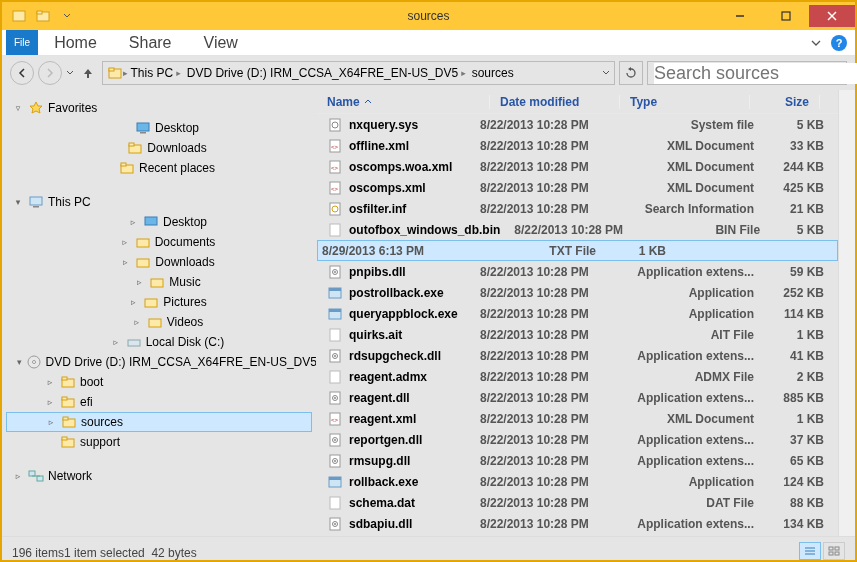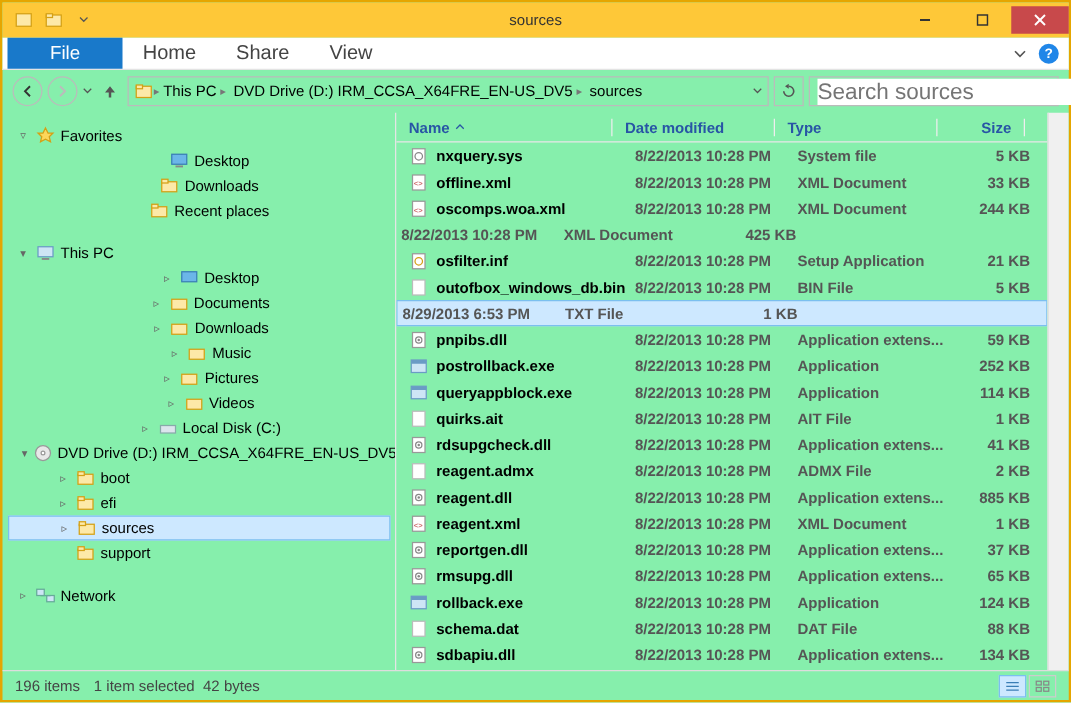--- a/index.html
+++ b/index.html
@@ -1,31 +1,31 @@
 <!DOCTYPE html>
 <html><head>
 <meta charset="utf-8">
 <style>
 * { margin: 0; padding: 0; box-sizing: border-box; font-family: "Segoe UI", Tahoma, sans-serif; }
 body { width: 857px; height: 562px; overflow: hidden; background: #fff; }
 
-.window { width: 857px; height: 562px; border: 2px solid #e5a600; display: flex; flex-direction: column; background: #86efac; }
+.window { width: 857px; height: 562px; border: 2px solid #e5a600; display: flex; flex-direction: column; background: #e5e5e5; }
 
 
 .titlebar { height: 28px; background: #fec838; display: flex; align-items: center; position: relative; }
 .qat { display: flex; align-items: center; gap: 2px; padding-left: 6px; }
 .qat-btn { width: 22px; height: 22px; display: flex; align-items: center; justify-content: center; }
 .title { position: absolute; left: 50%; transform: translateX(-50%); font-size: 12px; color: #333; }
 .win-controls { margin-left: auto; display: flex; }
 .win-btn { width: 46px; height: 22px; display: flex; align-items: center; justify-content: center; }
 .win-btn.close { background: #c8494b; color: #fff; }
 
 
 .ribbon-tabs { height: 26px; background: #fff; border-bottom: 1px solid #e3e3e3; display: flex; align-items: stretch; padding-left: 4px; }
-.file-tab { background: #1979ca; color: #fff; font-size: 15px; padding: 0 34px; display: flex; align-items: center; }
+.file-tab { background: #1979ca; color: #fff; font-size: 10px; padding: 0 8px; display: flex; align-items: center; }
 .ribbon-tab { font-size: 16px; padding: 0 16px; display: flex; align-items: center; color: #444; }
 .ribbon-right { margin-left: auto; display: flex; align-items: center; padding-right: 8px; gap: 10px; }
 .help-icn { width: 16px; height: 16px; background: #2086e8; border-radius: 50%; color: #fff; font-size: 11px; display: flex; align-items: center; justify-content: center; font-weight: bold; }
 
 
 .addr-row { height: 34px; display: flex; align-items: center; padding: 4px 8px; gap: 4px; }
 .nav-circle { width: 24px; height: 24px; border: 1px solid #bbb; border-radius: 50%; display: flex; align-items: center; justify-content: center; color: #888; font-size: 11px; }
 .nav-circle.enabled { color: #333; }
 .nav-up { width: 20px; height: 20px; display: flex; align-items: center; justify-content: center; color: #555; }
 .addr-bar { flex: 1; height: 24px; border: 1px solid #bbb; display: flex; align-items: center; padding: 0 4px; font-size: 12px; }
@@ -50,32 +50,32 @@
 
 
 .file-pane { flex: 1; display: flex; flex-direction: column; overflow: hidden; font-weight: bold; }
 .columns { display: flex; height: 24px; border-bottom: 1px solid #e8e8e8; font-size: 12px; color: #2855a5; align-items: center; }
 .col { padding: 0 10px; border-right: 1px solid #eee; }
 .col-name { flex: 1; display: flex; align-items: center; gap: 4px; }
 .col-date { width: 130px; }
 .col-type { width: 130px; }
 .col-size { width: 70px; text-align: right; }
 .file-rows { flex: 1; overflow-y: auto; }
-.file-row { display: flex; height: 21px; align-items: center; font-size: 12px; padding-left: 4px; }
+.file-row { display: flex; height: 21px; align-items: center; font-size: 12px; padding-left: 4px; gap: 14px; }
 .file-row.selected { background: #cde8ff; border: 1px solid #7bbfef; }
 .cell-name { flex: 1; display: flex; align-items: center; gap: 6px; padding-left: 6px; }
 .cell-date { width: 130px; color: #555; }
-.cell-type { width: 130px; color: #555; white-space: nowrap; overflow: hidden; text-overflow: ellipsis; }
+.cell-type { width: 130px; color: #555; white-space: nowrap; overflow: hidden; text-overflow: ellipsis; text-align: right; }
 .cell-size { width: 70px; text-align: right; padding-right: 14px; color: #555; }
 .file-icn { width: 16px; height: 16px; display: inline-block; }
 .scroll-gutter { width: 18px; }
 .scrollbar-v { width: 17px; background: #f0f0f0; border-left: 1px solid #ddd; }
 
 
-.statusbar { height: 24px; border-top: 1px solid #ddd; display: flex; align-items: center; font-size: 12px; color: #444; padding: 0 10px; gap: 11px; }
+.statusbar { height: 24px; border-top: 1px solid #ddd; display: flex; align-items: flex-end; font-size: 12px; color: #444; padding: 0 10px; gap: 0; }
 .status-right { margin-left: auto; display: flex; gap: 2px; }
 .view-btn { width: 22px; height: 18px; border: 1px solid #ccc; display: flex; align-items: center; justify-content: center; }
 .view-btn.active { background: #cde8ff; border-color: #7bbfef; }
 
 svg { display: block; }
 </style>
 </head>
 <body>
 
 <div class="window">
@@ -431,53 +431,62 @@
                   <text x="4" y="11" font-size="6" fill="#c66">&lt;&gt;</text>
                 </svg>
               </span>
               <span>oscomps.woa.xml</span>
             </div>
             <div class="cell-date">8/22/2013 10:28 PM</div>
             <div class="cell-type">XML Document</div>
             <div class="cell-size">244 KB</div>
           </div>
           <div class="file-row">
+            <div class="cell-name">
+              <span class="file-icn">
+                <svg width="16" height="16">
+                  <rect x="3" y="2" width="10" height="12" fill="#fff" stroke="#999"></rect>
+                  <text x="4" y="11" font-size="6" fill="#c66">&lt;&gt;</text>
+                </svg>
+              </span>
+              <span>oscomps.xml</span>
+            </div>
             <div class="cell-date">8/22/2013 10:28 PM</div>
             <div class="cell-type">XML Document</div>
             <div class="cell-size">425 KB</div>
           </div>
           <div class="file-row">
             <div class="cell-name">
               <span class="file-icn">
                 <svg width="16" height="16">
                   <rect x="3" y="2" width="10" height="12" fill="#fff" stroke="#999"></rect>
                   <circle cx="8" cy="8" r="3" fill="none" stroke="#d4a015"></circle>
                 </svg>
               </span>
               <span>osfilter.inf</span>
             </div>
             <div class="cell-date">8/22/2013 10:28 PM</div>
-            <div class="cell-type">Setup Application</div>
+            <div class="cell-type">Search Information</div>
             <div class="cell-size">21 KB</div>
           </div>
           <div class="file-row">
             <div class="cell-name">
               <span class="file-icn">
                 <svg width="16" height="16">
                   <rect x="3" y="2" width="10" height="12" fill="#fff" stroke="#bbb"></rect>
                 </svg>
               </span>
               <span>outofbox_windows_db.bin</span>
             </div>
             <div class="cell-date">8/22/2013 10:28 PM</div>
             <div class="cell-type">BIN File</div>
             <div class="cell-size">5 KB</div>
           </div>
           <div class="file-row selected">
-            <div class="cell-date">8/29/2013 6:53 PM</div>
+            <div class="cell-date">8/29/2013 6:13 PM</div>
             <div class="cell-type">TXT File</div>
             <div class="cell-size">1 KB</div>
           </div>
           <div class="file-row">
             <div class="cell-name">
               <span class="file-icn">
                 <svg width="16" height="16">
                   <rect x="3" y="2" width="10" height="12" fill="#fff" stroke="#999"></rect>
                   <circle cx="8" cy="8" r="2.5" fill="none" stroke="#888"></circle>
                   <circle cx="8" cy="8" r="1" fill="#888"></circle>

